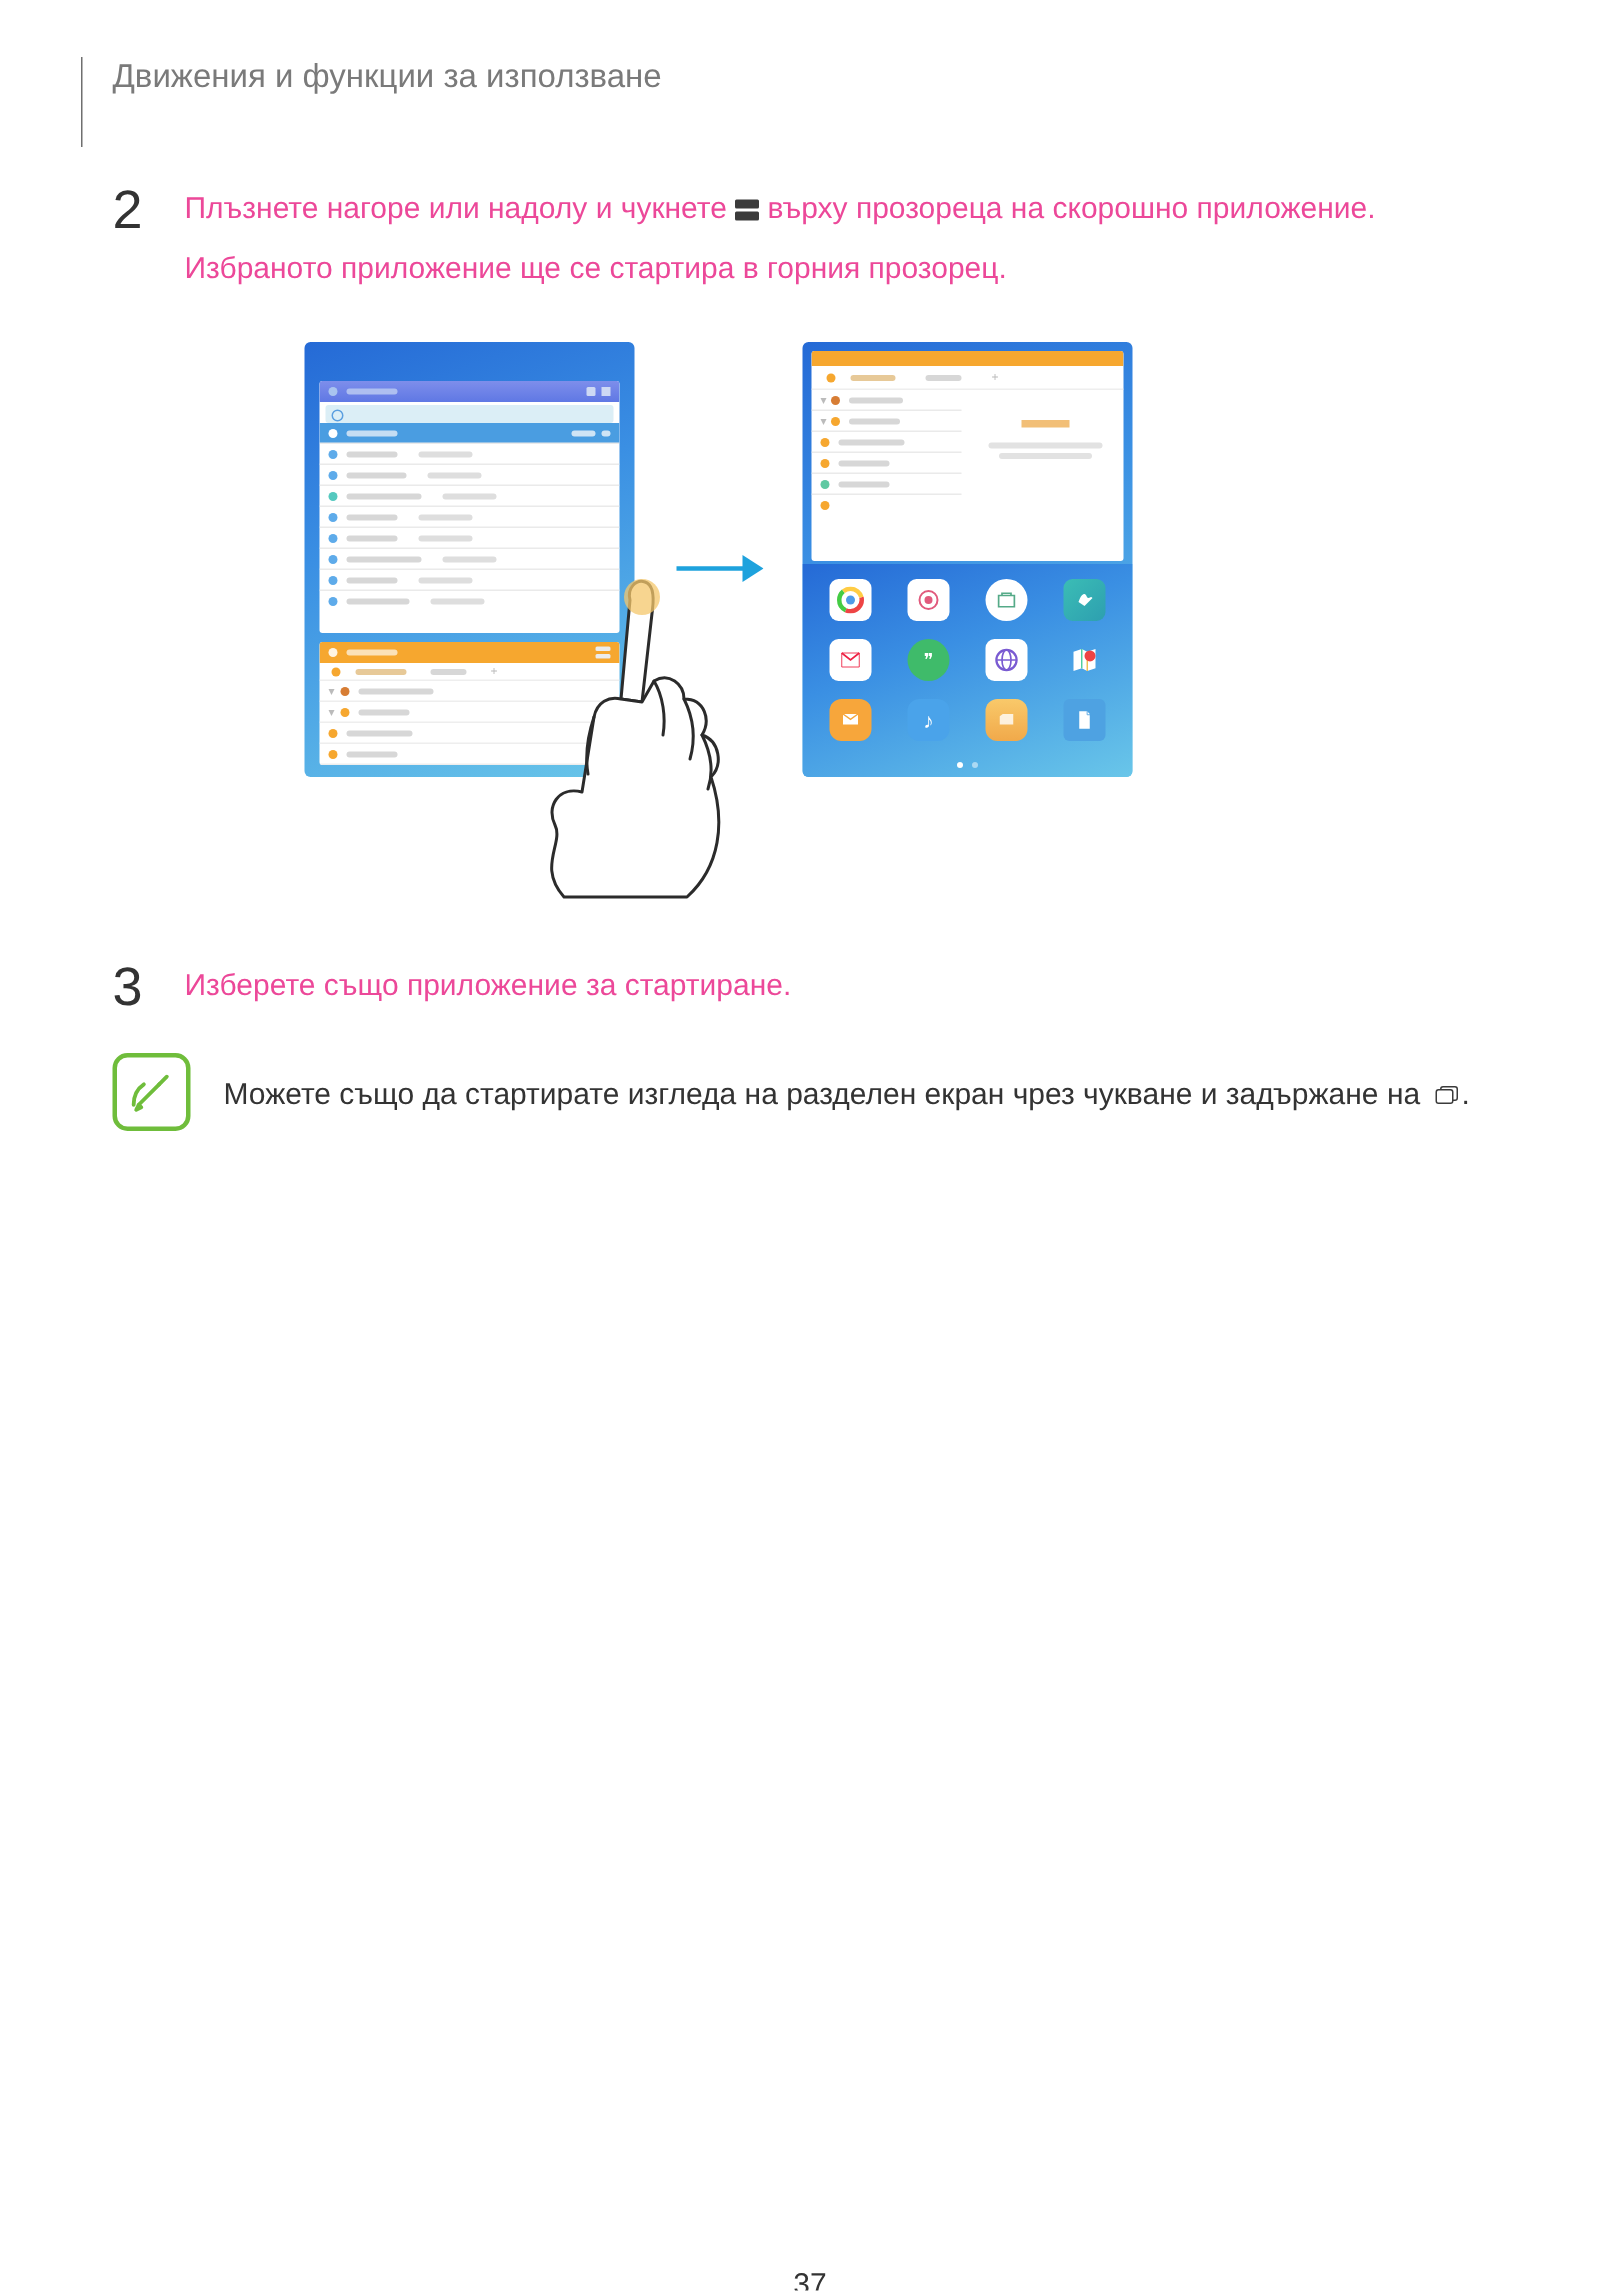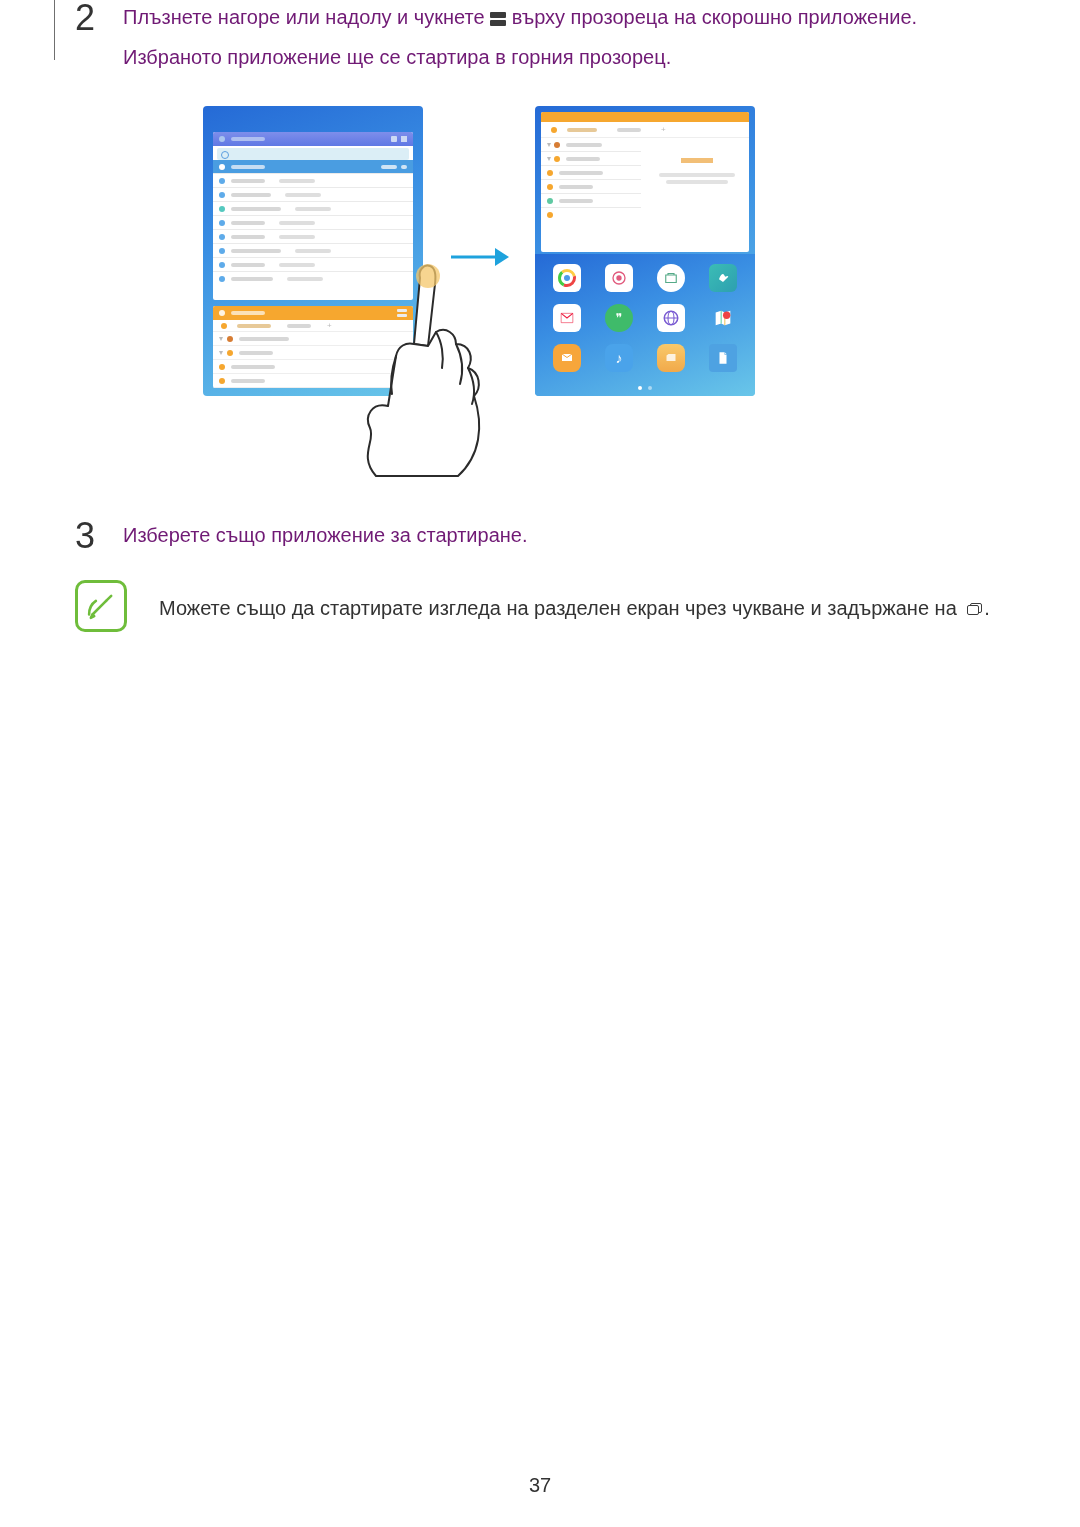--- a/index.html
+++ b/index.html
@@ -48,21 +48,21 @@
     font-weight: 300;
     line-height: 1;
     color: #333;
     width: 28px;
     flex-shrink: 0;
   }
 
   .step-text {
     font-size: 20px;
     line-height: 1.7;
-    color: #701a75;
+    color: #ec4899;
   }
 
   .step2 { margin-bottom: 32px; }
   .step3 { margin-top: 32px; margin-bottom: 26px; }
 
   
   .splitview-icon {
     display: inline-block;
     width: 16px;
     vertical-align: -2px;
@@ -271,21 +271,21 @@
     padding: 20px 8px 0;
     text-align: center;
   }
   .rpanel .phead { height: 5px; width: 32px; background:#f2bf77; margin: 0 auto 10px;}
   .rpanel .pline { height: 4px; background:#e2e2e2; border-radius:2px; margin:3px 6px;}
 
   
   .note {
     display: flex;
     align-items: flex-start;
-    gap: 32px;
+    gap: 22px;
     padding-left: 0;
   }
   .note-icon {
     width: 52px; height: 52px;
     border: 3px solid #6fbd3b;
     border-radius: 10px;
     display: flex;
     align-items: center;
     justify-content: center;
     flex-shrink: 0;
@@ -304,20 +304,21 @@
     font-size: 20px;
     color: #333;
   }
 </style>
 </head>
 <body>
 
 <div class="page">
   <div class="left-rule"></div>
 
+  <h2 class="section-title">Движения и функции за използване</h2>
 
   <div class="step step2">
     <div class="step-number">2</div>
     <div class="step-text">
       <span>Плъзнете нагоре или надолу и чукнете </span>
       <span class="splitview-icon"><div class="bar"></div><div class="bar"></div></span>
       <span> върху прозореца на скорошно приложение.</span>
       <div style="height:6px"></div>
       <span>Избраното приложение ще се стартира в горния прозорец.</span>
     </div>

